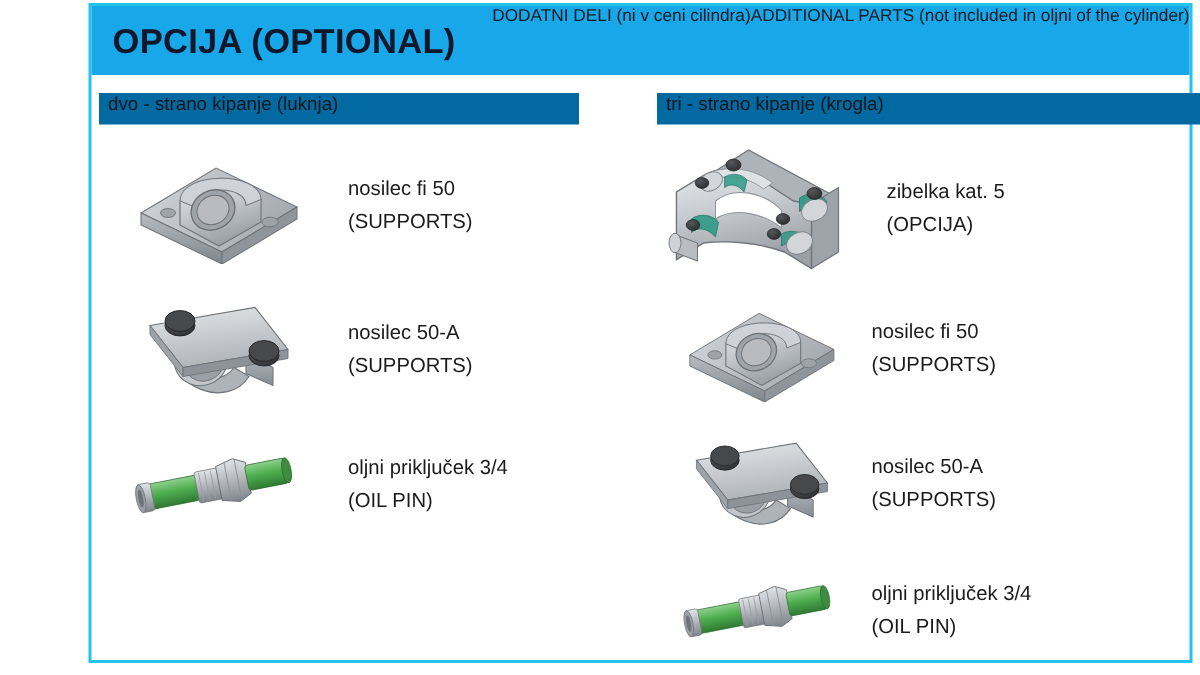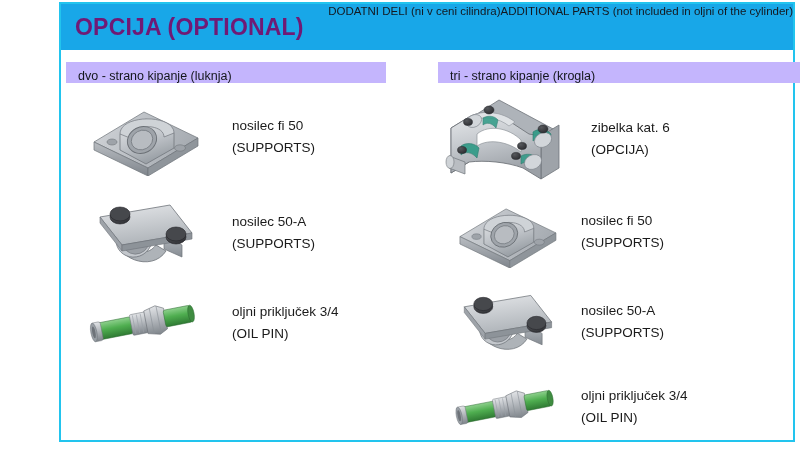--- a/index.html
+++ b/index.html
@@ -47,21 +47,21 @@
   .title-cell {
     width: 312px;
     display: flex;
     align-items: center;
     padding-left: 14px;
     box-sizing: border-box;
   }
   .title-cell .title-text {
     font-size: 23px;
     font-weight: bold;
-    color: #701a75;
+    color: #0f172a;
     letter-spacing: 0.2px;
     white-space: nowrap;
   }
   .subtitle-cell {
     flex: 1;
     display: flex;
     flex-direction: row;
     justify-content: center;
     padding-left: 6px;
     box-sizing: border-box;
@@ -70,24 +70,24 @@
     font-size: 11.5px;
     color: #14181f;
     line-height: 15px;
     white-space: nowrap;
   }
 
   
   .colhead {
     position: absolute;
     height: 21px;
-    background: #c4b5fd;
-    display: flex;
-    align-items: flex-end;
-    padding-left: 12px;
+    background: #0369a1;
+    display: flex;
+    align-items: flex-start;
+    padding-left: 6px;
     box-sizing: border-box;
   }
   .colhead .colhead-text {
     font-size: 12.5px;
     color: #13161b;
     white-space: nowrap;
   }
   .colhead.left  { left: 66px;  top: 62px; width: 320px; }
   .colhead.right { left: 438px; top: 62px; width: 376px; }
 
@@ -324,21 +324,21 @@
 
         <ellipse cx="52" cy="22" rx="5" ry="4" fill="url(#blt)" stroke="#232428" stroke-width="0.5"></ellipse>
         <ellipse cx="31" cy="34" rx="4.5" ry="3.6" fill="url(#blt)" stroke="#232428" stroke-width="0.5"></ellipse>
         <ellipse cx="106" cy="41" rx="5" ry="4" fill="url(#blt)" stroke="#232428" stroke-width="0.5"></ellipse>
         <ellipse cx="85" cy="58" rx="4.5" ry="3.6" fill="url(#blt)" stroke="#232428" stroke-width="0.5"></ellipse>
         <ellipse cx="25" cy="62" rx="4.5" ry="3.6" fill="url(#blt)" stroke="#232428" stroke-width="0.5"></ellipse>
         <ellipse cx="79" cy="68" rx="4.5" ry="3.6" fill="url(#blt)" stroke="#232428" stroke-width="0.5"></ellipse>
       </svg>
     </div>
     <div class="labels">
-      <span class="label-line">zibelka kat. 6</span>
+      <span class="label-line">zibelka kat. 5</span>
       <span class="label-line">(OPCIJA)</span>
     </div>
   </div>
 
   <div class="item r2">
     <div class="thumb">
       <svg width="112" height="72" viewBox="0 0 118 78">
 
         <polygon points="8,44 58,14 112,40 62,70" fill="url(#mB)" stroke="#6f747a" stroke-width="0.7"></polygon>
         <polygon points="8,44 62,70 62,78 8,52" fill="url(#mC)" stroke="#6f747a" stroke-width="0.7"></polygon>

